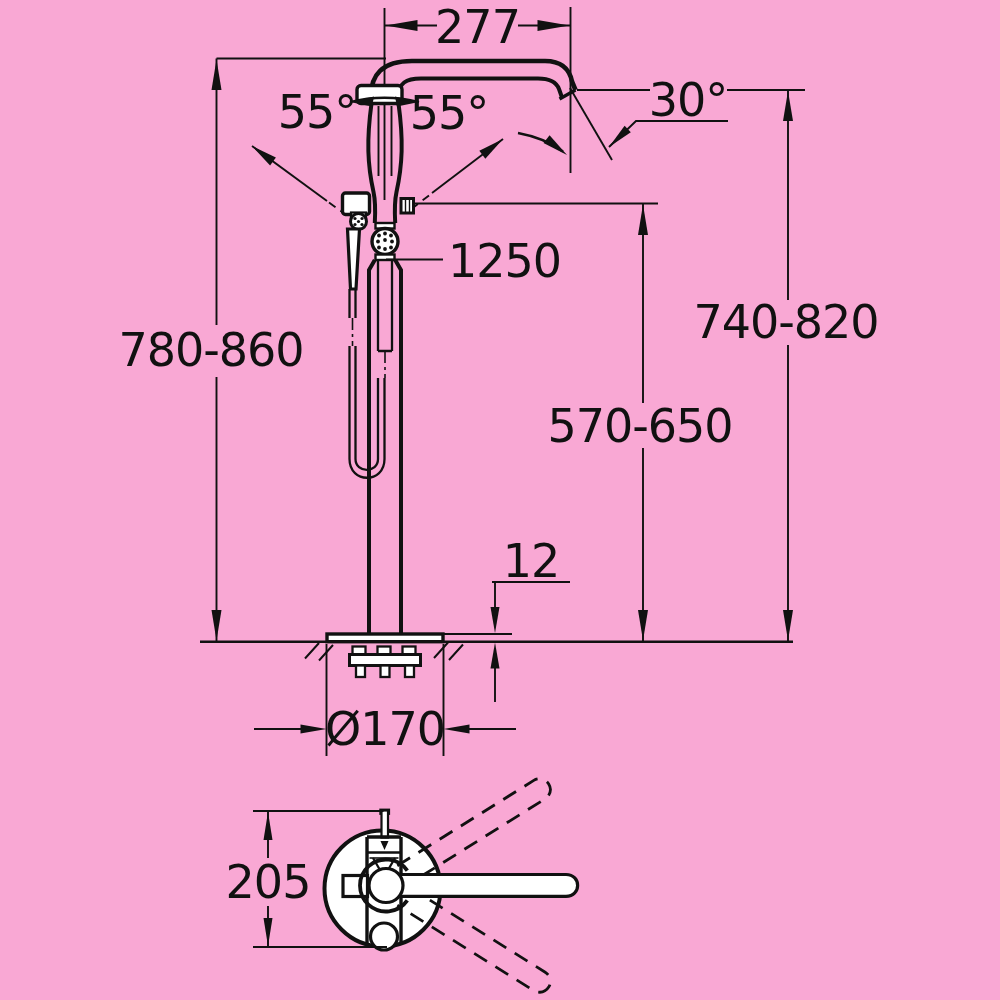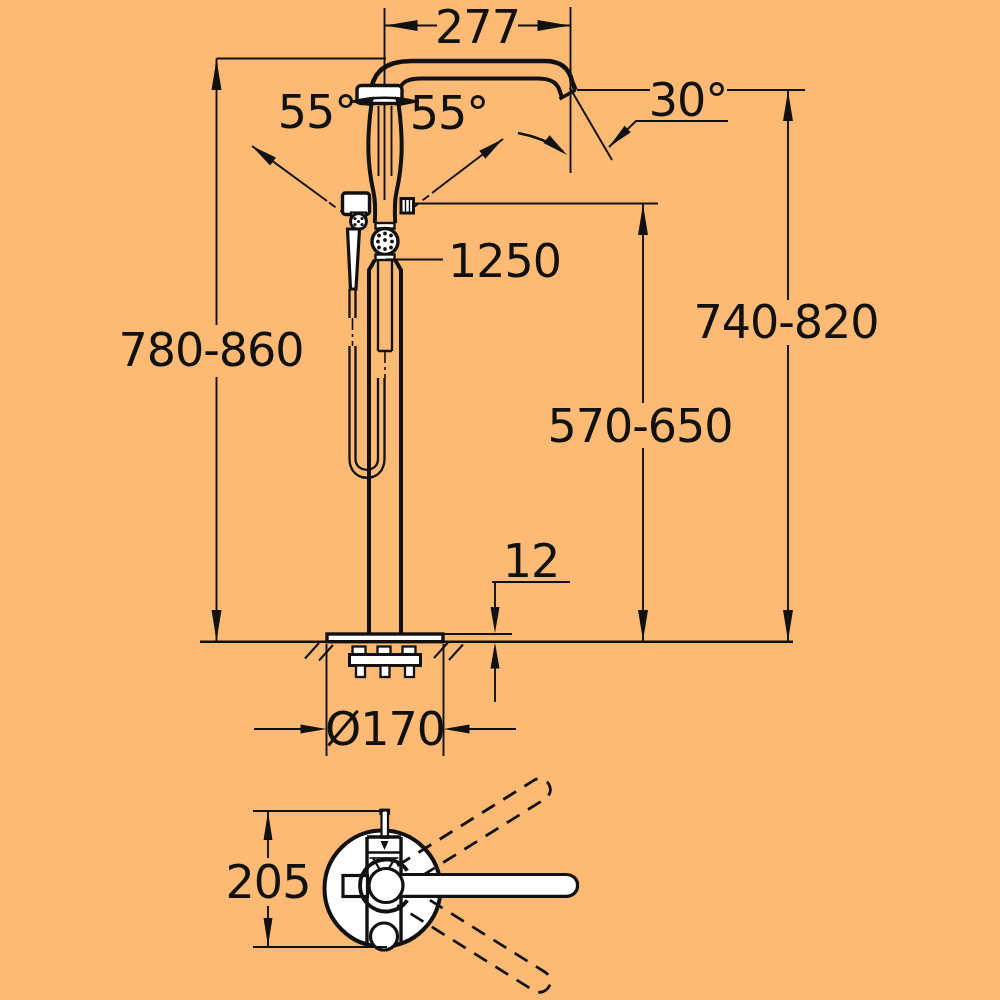--- a/index.html
+++ b/index.html
@@ -1,16 +1,16 @@
 <!DOCTYPE html>
 <html><head>
 <meta charset="utf-8">
 <style>
   html,body{margin:0;padding:0;background:#fff;}
-  .page{width:1000px;height:1000px;background:#fdba74;position:relative;overflow:hidden;}
+  .page{width:1000px;height:1000px;background:#f9a8d4;position:relative;overflow:hidden;}
   svg{display:block}
   .ln{stroke:#111;fill:none;stroke-linecap:butt;}
   .thin{stroke-width:1.9;}
   .med{stroke-width:2.3;}
   .thick{stroke-width:4;}
   .outline{stroke-width:4.6;}
   .fillw{fill:#ffffff;stroke:#111;}
   .arrow{fill:#111;stroke:none;}
   .dashdot{stroke-dasharray:12 4 3 4;}
   .dash{stroke-dasharray:8 6;}

